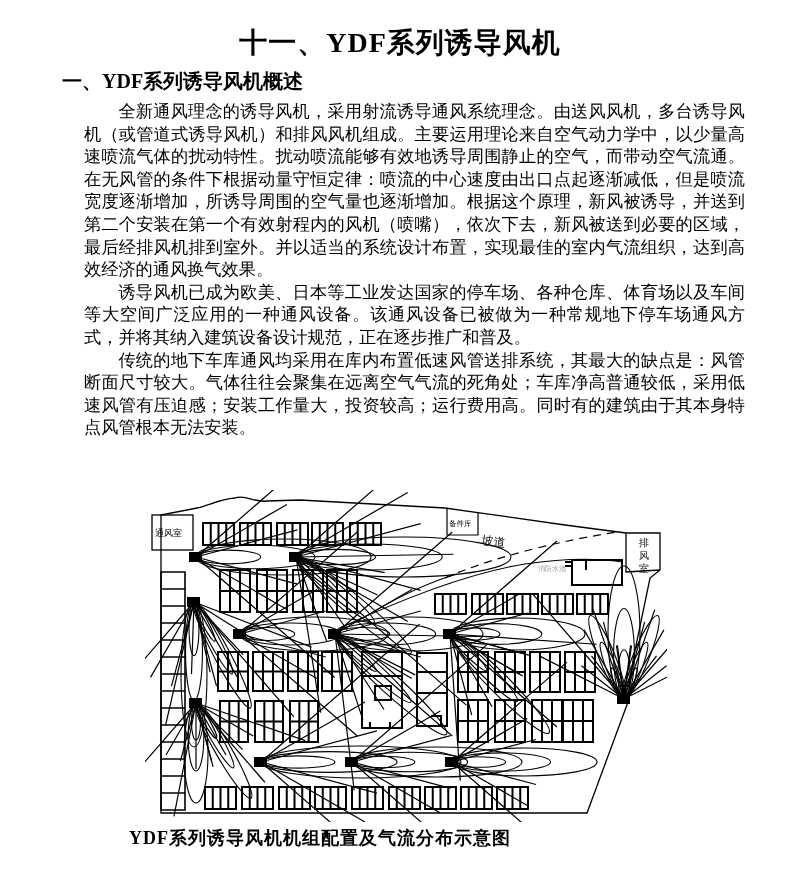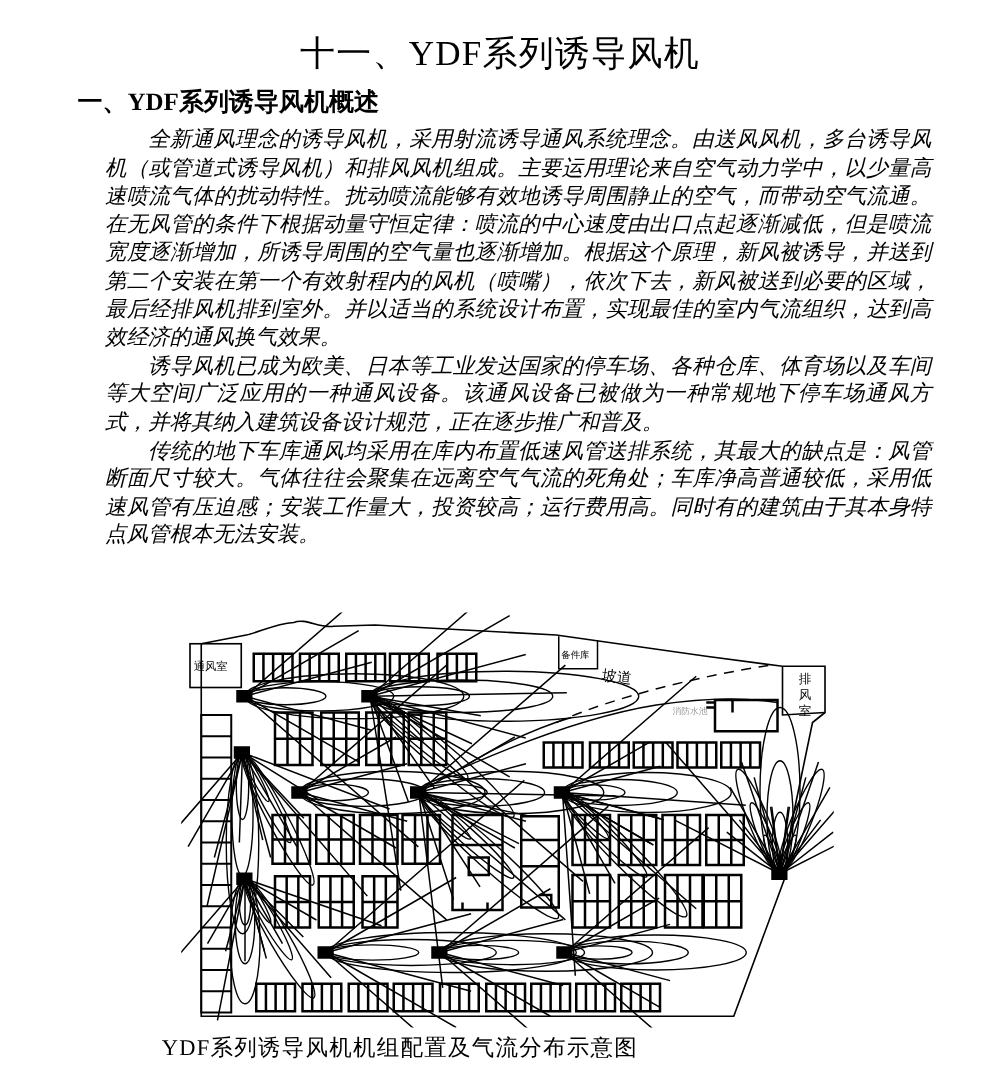--- a/index.html
+++ b/index.html
@@ -3,36 +3,36 @@
 <meta charset="utf-8">
 <style>
   html,body{margin:0;padding:0;background:#ffffff;}
   #page{
     position:relative;width:800px;height:872px;background:#ffffff;
     font-family:"Liberation Serif","DejaVu Serif",serif;color:#000;
     overflow:hidden;
   }
   .doc-title{
     position:absolute;top:24px;left:0;width:800px;text-align:center;
-    font-size:28px;font-weight:normal;letter-spacing:1px;
+    font-size:28px;font-weight:bold;letter-spacing:1px;
   }
   .sec-heading{
     position:absolute;top:68px;left:62px;
     font-size:20px;font-weight:bold;
   }
   .body-text{
     position:absolute;top:101px;left:84px;width:661px;
     font-size:17.2px;line-height:22.6px;text-align:justify;
   }
-  .body-text p{margin:0;text-indent:2em;font-style:italic;}
+  .body-text p{margin:0;text-indent:2em;}
   .diagram-wrap{position:absolute;top:490px;left:145px;width:522px;height:332px;}
   svg text{font-family:"Liberation Serif","DejaVu Serif",serif;}
   .fig-caption{
     position:absolute;top:826px;left:0;width:640px;text-align:center;
-    font-size:18px;font-weight:normal;letter-spacing:1px;
+    font-size:18px;font-weight:bold;letter-spacing:1px;
   }
 </style>
 </head>
 <body>
 
 <div id="page">
 
   <div class="doc-title">十一、YDF系列诱导风机</div>
 
   <div class="sec-heading">一、YDF系列诱导风机概述</div>

